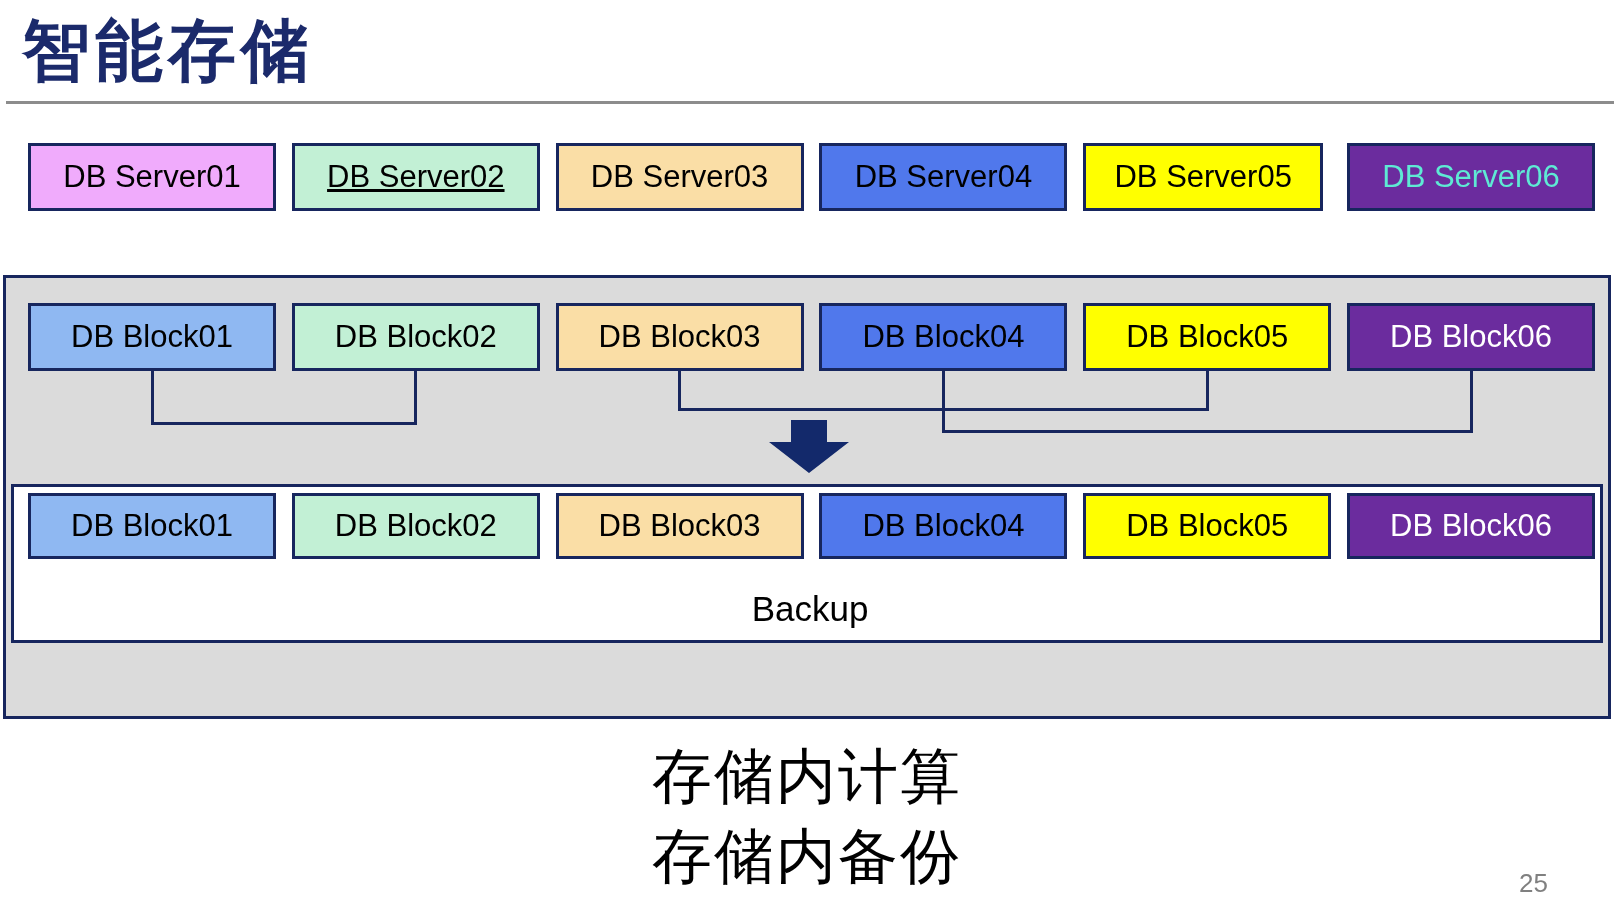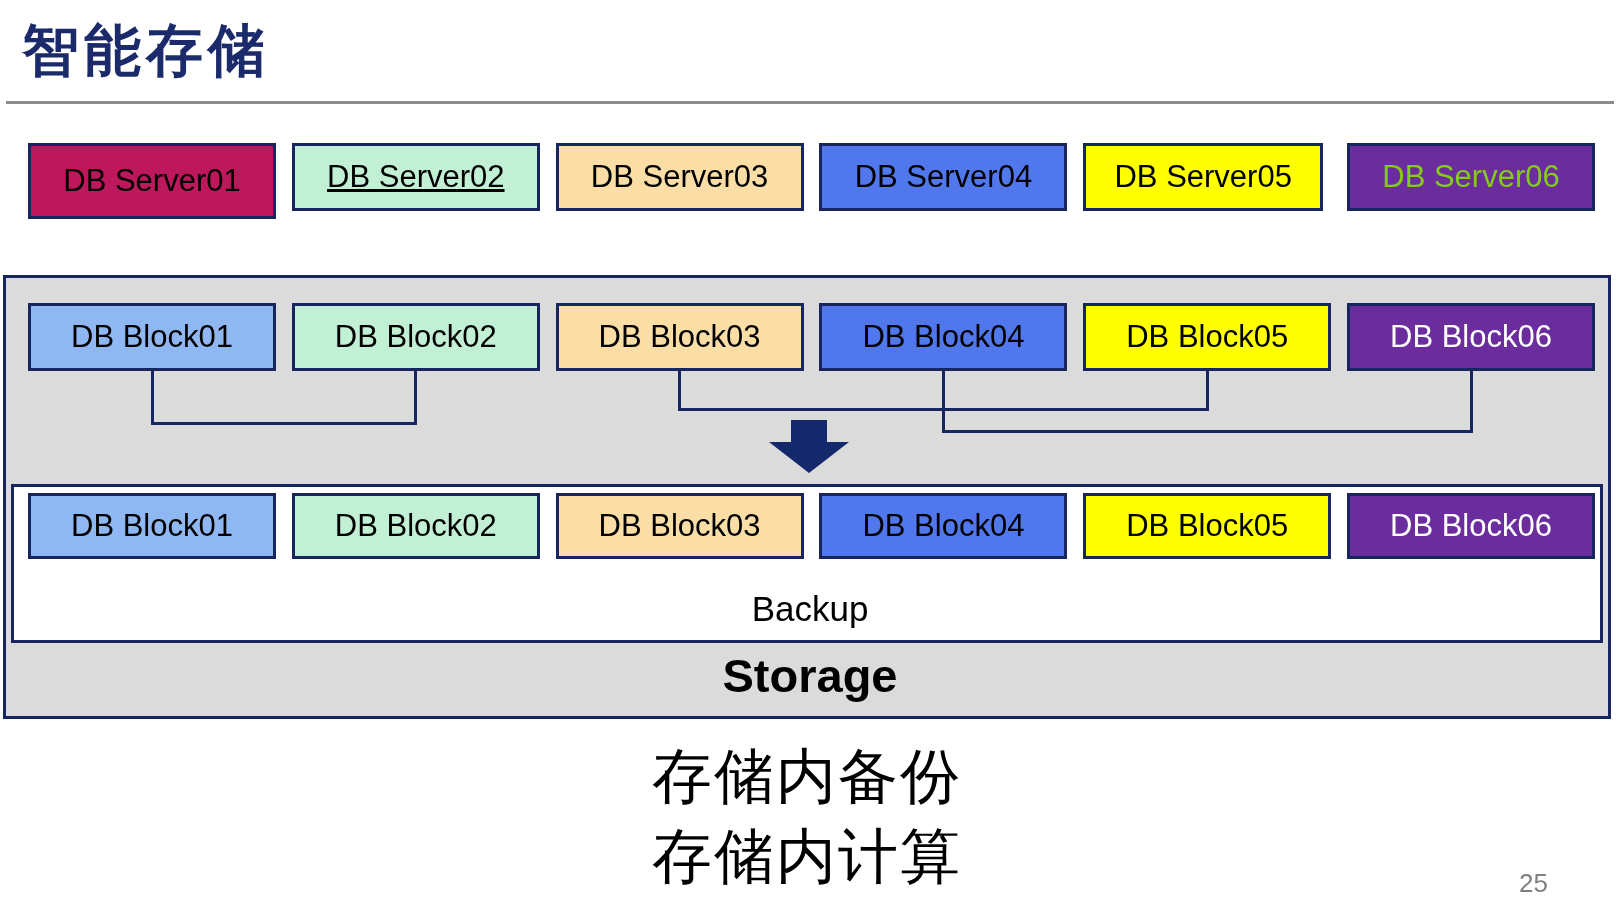--- a/index.html
+++ b/index.html
@@ -10,21 +10,21 @@
     --arrow:#13296B;
     --page-gray:#808080;
   }
   html,body{margin:0;padding:0;background:#fff;}
   .slide{
     position:relative;width:1620px;height:910px;background:#ffffff;overflow:hidden;
     font-family:"Liberation Sans","DejaVu Sans",sans-serif;
   }
   .slide-title{
     position:absolute;left:22px;top:0;margin:0;
-    font-size:57px;font-weight:700;letter-spacing:5px;line-height:100px;
+    font-size:68px;font-weight:700;letter-spacing:5px;line-height:100px;
     color:var(--title-color);
   }
   .title-rule{
     position:absolute;left:6px;top:101px;width:1608px;height:3px;
     background:var(--divider);
   }
   .box{
     position:absolute;box-sizing:border-box;
     border:3px solid var(--navy);
     display:flex;align-items:center;justify-content:center;
@@ -60,26 +60,26 @@
 </style>
 </head>
 <body>
 
 <div class="slide">
 
   <h1 class="slide-title">智能存储</h1>
   <div class="title-rule"></div>
 
   <div id="row-servers">
-      <div class="box" style="left: 28px; top: 143px; width: 248px; height: 76px; background: #be185d; color: rgb(0, 0, 0);">DB Server01</div>
+      <div class="box" style="left: 28px; top: 143px; width: 248px; height: 68px; background: #f0abfc; color: rgb(0, 0, 0);">DB Server01</div>
       <div class="box" style="left: 291.8px; top: 143px; width: 248px; height: 68px; background: rgb(194, 240, 213); color: rgb(0, 0, 0); text-decoration: underline;">DB Server02</div>
       <div class="box" style="left: 555.6px; top: 143px; width: 248px; height: 68px; background: rgb(250, 222, 166); color: rgb(0, 0, 0);">DB Server03</div>
       <div class="box" style="left: 819.4px; top: 143px; width: 248px; height: 68px; background: rgb(80, 120, 236); color: rgb(0, 0, 0);">DB Server04</div>
       <div class="box" style="left: 1083.2px; top: 143px; width: 240px; height: 68px; background: rgb(255, 255, 0); color: rgb(0, 0, 0);">DB Server05</div>
-      <div class="box" style="left: 1347px; top: 143px; width: 248px; height: 68px; background: rgb(107, 44, 158); color: #84cc16;">DB Server06</div>
+      <div class="box" style="left: 1347px; top: 143px; width: 248px; height: 68px; background: rgb(107, 44, 158); color: #5eead4;">DB Server06</div>
     </div>
 
   <div class="gray-box"></div>
 
   <div id="connectors">
       <div class="conn" style="left: 150.5px; top: 371px; width: 3px; height: 54px;"></div>
       <div class="conn" style="left: 414.3px; top: 371px; width: 3px; height: 54px;"></div>
       <div class="conn" style="left: 150.5px; top: 422px; width: 266.8px; height: 3px;"></div>
       <div class="conn" style="left: 678.1px; top: 371px; width: 3px; height: 40px;"></div>
       <div class="conn" style="left: 941.9px; top: 371px; width: 3px; height: 40px;"></div>
@@ -108,22 +108,21 @@
   <div id="row-blocks-bottom">
       <div class="box" style="left: 28px; top: 493px; width: 248px; height: 66px; background: rgb(143, 184, 242); color: rgb(0, 0, 0);">DB Block01</div>
       <div class="box" style="left: 291.8px; top: 493px; width: 248px; height: 66px; background: rgb(194, 240, 213); color: rgb(0, 0, 0);">DB Block02</div>
       <div class="box" style="left: 555.6px; top: 493px; width: 248px; height: 66px; background: rgb(250, 222, 166); color: rgb(0, 0, 0);">DB Block03</div>
       <div class="box" style="left: 819.4px; top: 493px; width: 248px; height: 66px; background: rgb(80, 120, 236); color: rgb(0, 0, 0);">DB Block04</div>
       <div class="box" style="left: 1083.2px; top: 493px; width: 248px; height: 66px; background: rgb(255, 255, 0); color: rgb(0, 0, 0);">DB Block05</div>
       <div class="box" style="left: 1347px; top: 493px; width: 248px; height: 66px; background: rgb(107, 44, 158); color: rgb(255, 255, 255);">DB Block06</div>
     </div>
 
   <div class="backup-label">Backup</div>
-  <div class="storage-label">Storage</div>
 
   <div class="captions">
+    <div>存储内计算</div>
     <div>存储内备份</div>
-    <div>存储内计算</div>
   </div>
 
   <div class="page-number">25</div>
 
 </div>
 
 </body></html>

